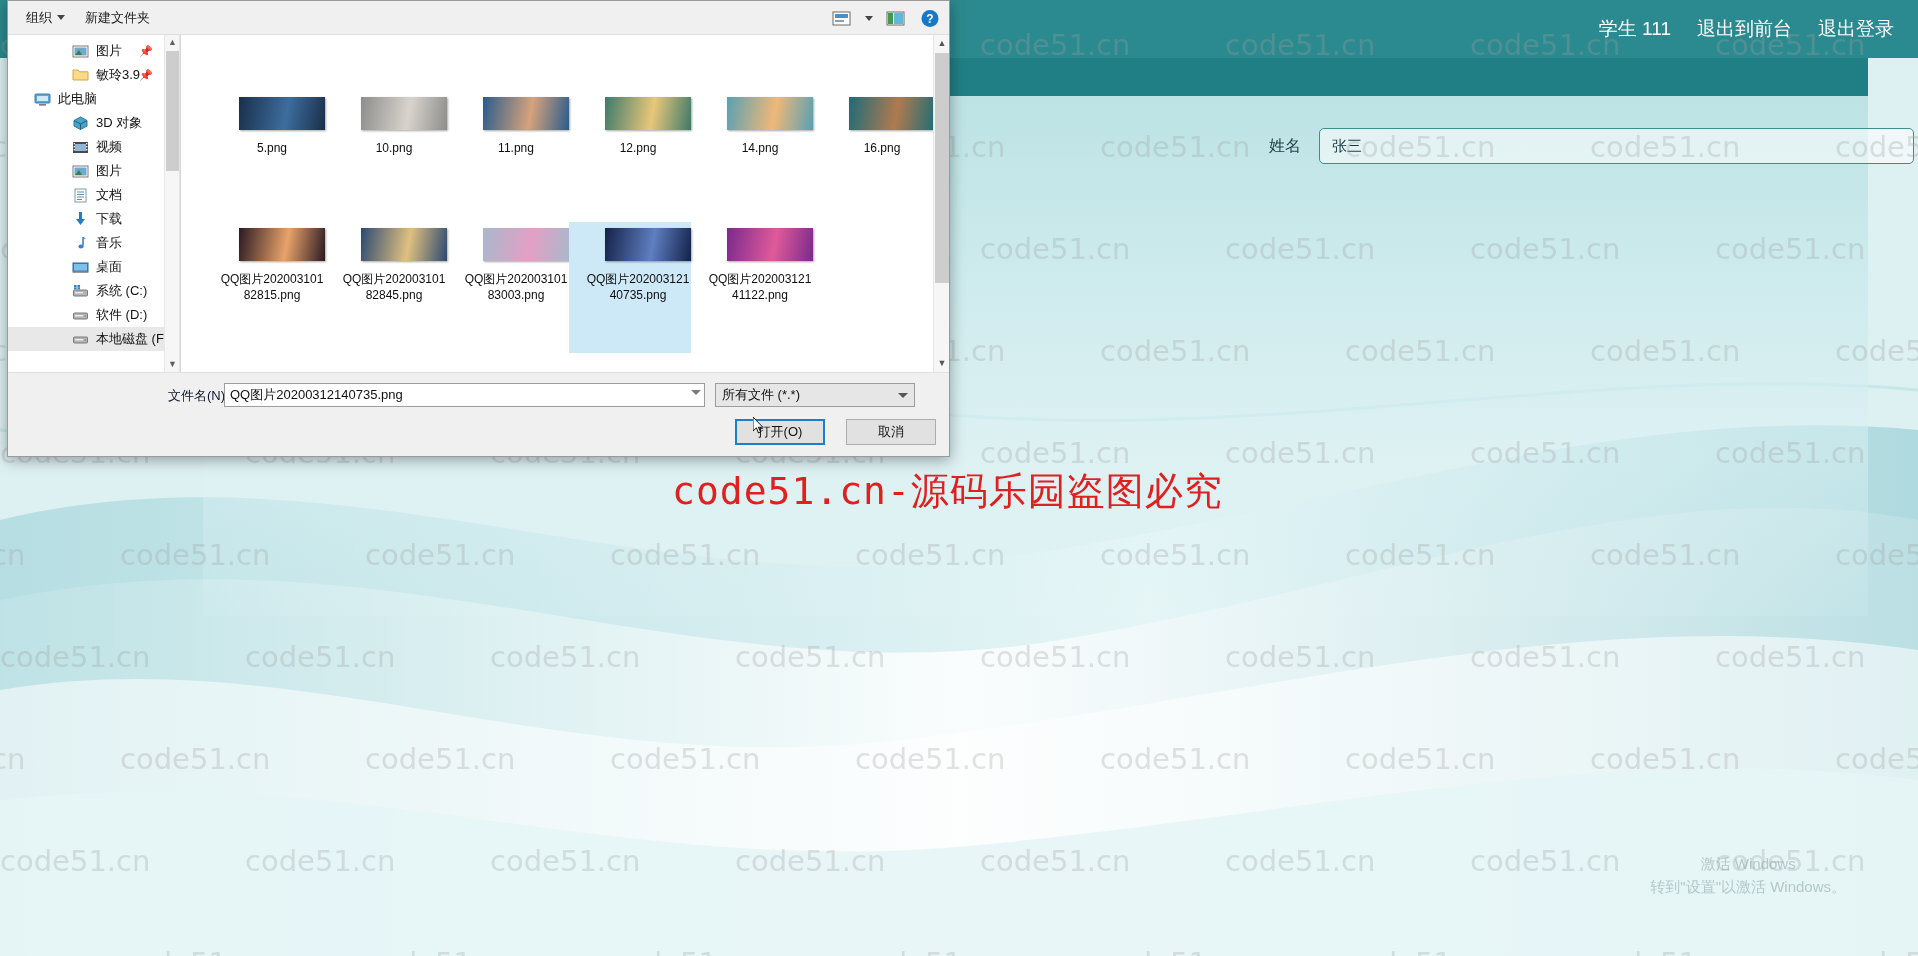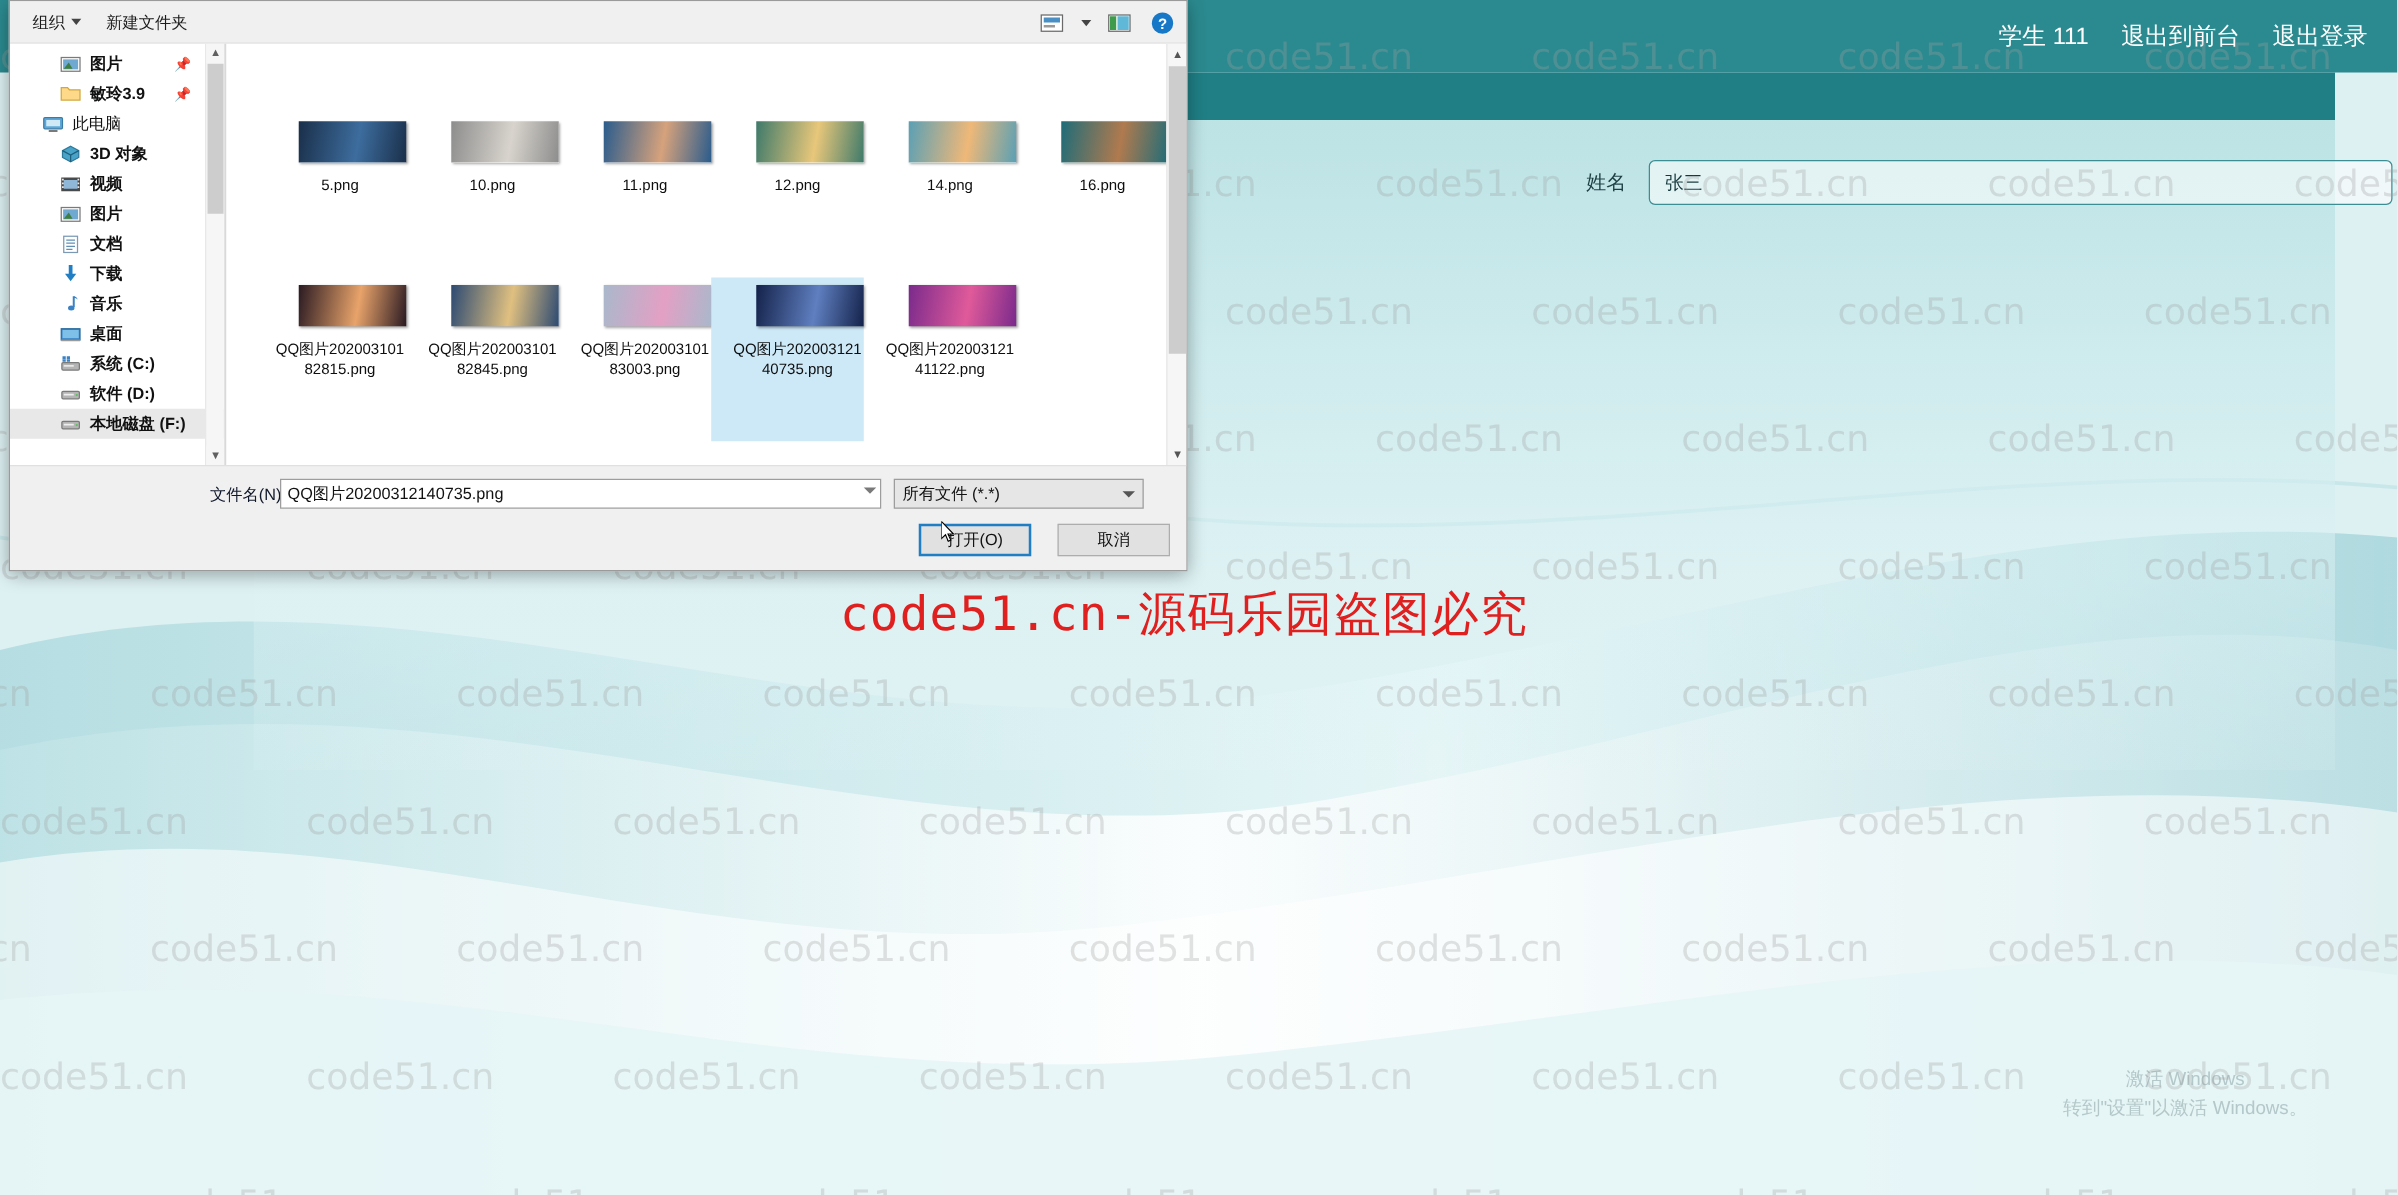--- a/index.html
+++ b/index.html
@@ -184,21 +184,21 @@
     border-right: 1px solid #e3e3e3;
     position: relative; overflow: hidden;
     padding-top: 4px;
   }
   .sb-item {
     display: flex; align-items: center;
     height: 24px; padding-left: 26px;
     font-size: 13px; color: #111; cursor: pointer;
     white-space: nowrap; position: relative;
   }
-  .sb-item.indent { padding-left: 40px; font-weight: bold; }
+  .sb-item.indent { padding-left: 64px; }
   .sb-item.selected { background: #e8e8e8; }
   .sb-ico { width: 17px; height: 16px; margin-right: 7px; flex: none; }
   .sb-pin {
     position: absolute; right: 26px; font-size: 11px; color: #8a8a8a;
   }
   #sb-scroll {
     position: absolute; right: 0; top: 0; width: 15px; height: 100%;
     background: #f6f6f6; border-left: 1px solid #e8e8e8;
   }
   .sb-arrow {

